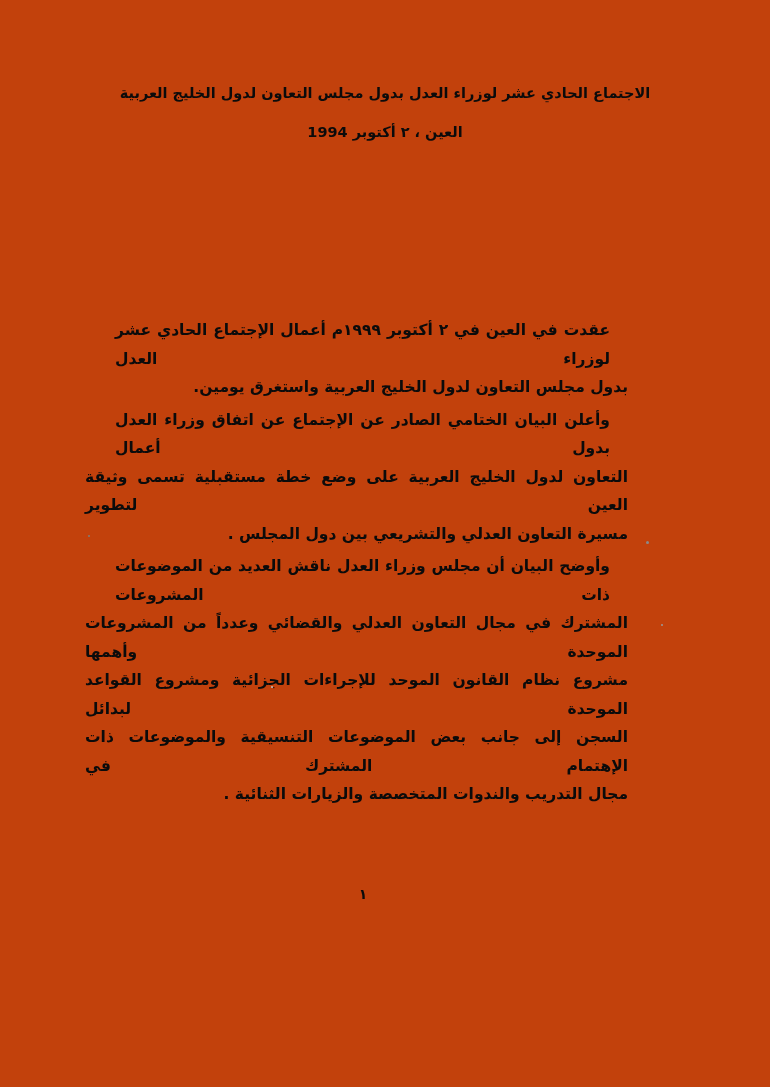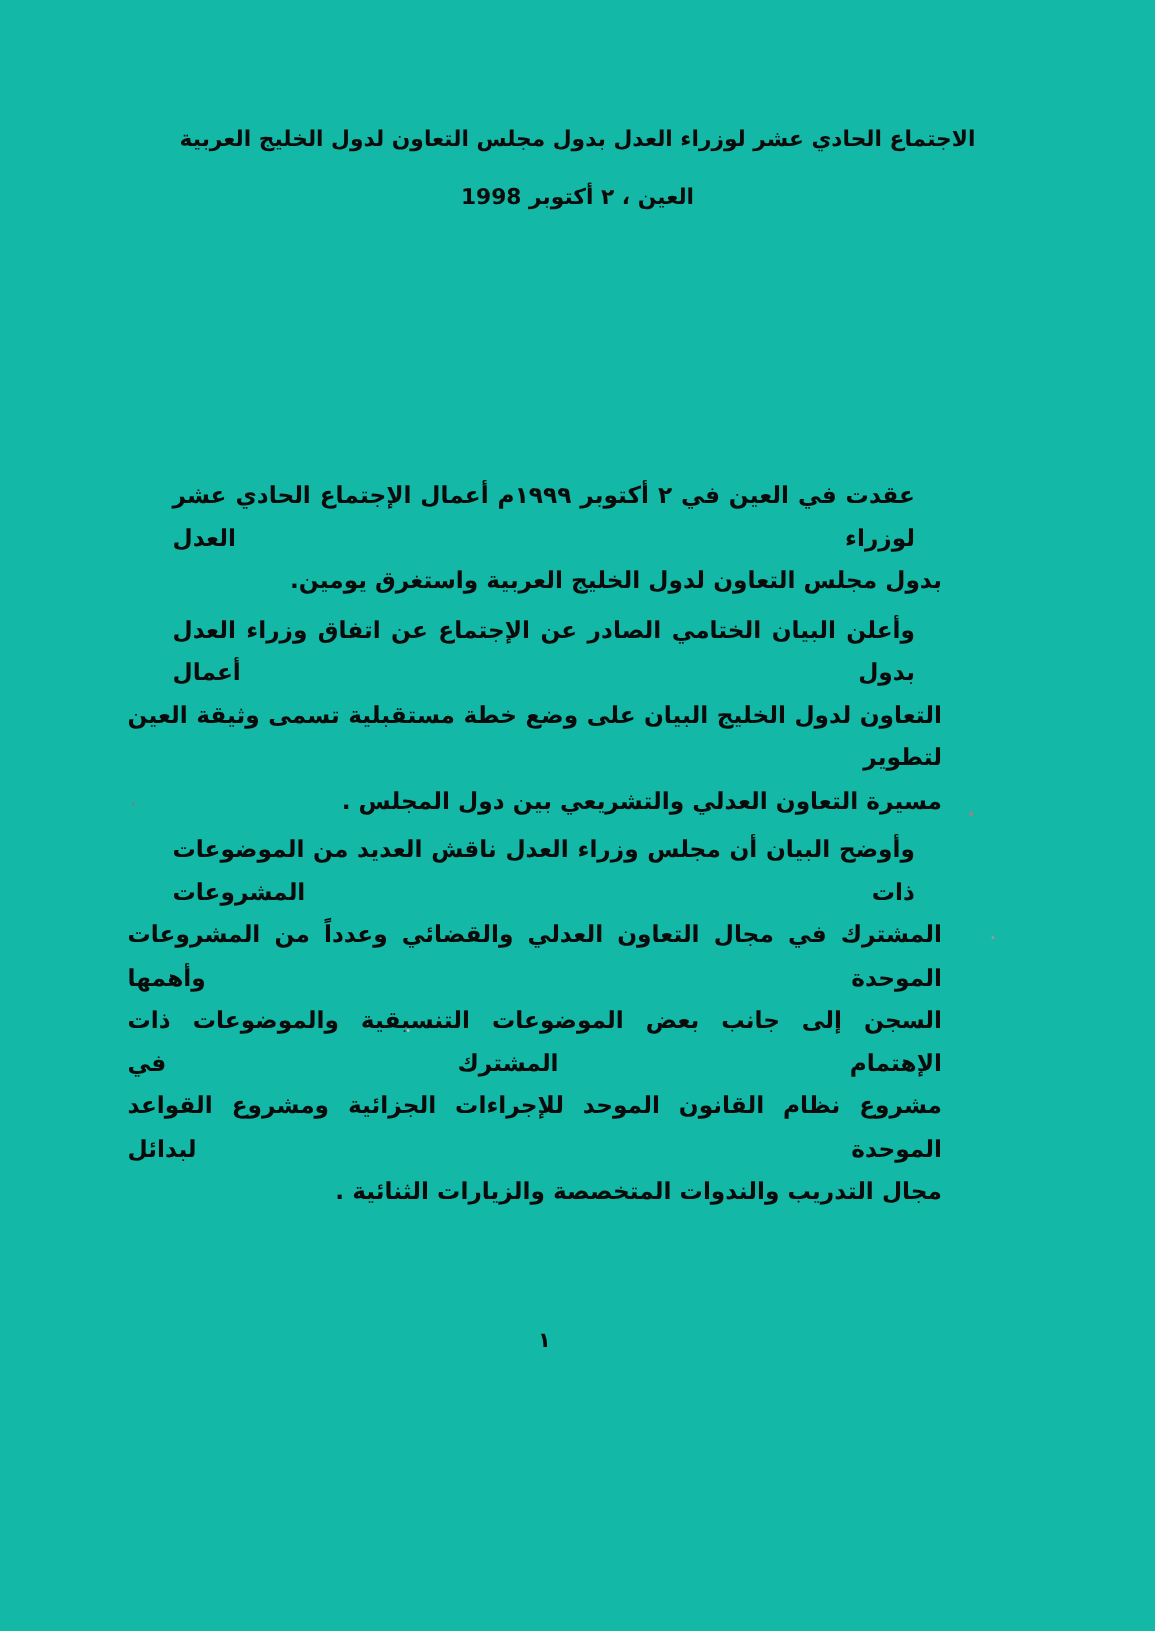--- a/index.html
+++ b/index.html
@@ -5,21 +5,21 @@
   html, body {
     margin: 0;
     padding: 0;
     background: #e8e8e8;
   }
   .page {
     position: relative;
     width: 770px;
     height: 1087px;
     margin: 0 auto;
-    background: #14b8a6;
+    background: #c2410c;
     overflow: hidden;
     font-family: "DejaVu Sans", sans-serif;
     font-weight: 700;
     color: #0b0b0b;
   }
   
   .doc-title {
     position: absolute;
     top: 74px;
     left: 0;
@@ -73,41 +73,41 @@
   .speck.s3 { left: 271px; top: 686px; width: 2px; height: 2px; background: #c2c2c2; }
   .speck.s4 { left: 88px;  top: 535px; width: 2px; height: 2px; background: #7d7d7d; }
 </style>
 </head>
 <body>
 
 <div class="page">
 
   <header class="doc-title">
     <div>الاجتماع الحادي عشر لوزراء العدل بدول مجلس التعاون لدول الخليج العربية</div>
-    <div>العين ، ٢ أكتوبر 1998</div>
+    <div>العين ، ٢ أكتوبر 1994</div>
   </header>
 
   <main class="doc-body">
 
     <div class="para">
       <span class="tline first">عقدت في العين في ٢ أكتوبر ١٩٩٩م أعمال الإجتماع الحادي عشر لوزراء العدل</span>
       <span class="tline plast">بدول مجلس التعاون لدول الخليج العربية واستغرق يومين.</span>
     </div>
 
     <div class="para">
       <span class="tline first">وأعلن البيان الختامي الصادر عن الإجتماع عن اتفاق وزراء العدل بدول أعمال</span>
-      <span class="tline">التعاون لدول الخليج البيان على وضع خطة مستقبلية تسمى وثيقة العين لتطوير</span>
+      <span class="tline">التعاون لدول الخليج العربية على وضع خطة مستقبلية تسمى وثيقة العين لتطوير</span>
       <span class="tline plast">مسيرة التعاون العدلي والتشريعي بين دول المجلس .</span>
     </div>
 
     <div class="para">
       <span class="tline first">وأوضح البيان أن مجلس وزراء العدل ناقش العديد من الموضوعات ذات المشروعات</span>
       <span class="tline">المشترك في مجال التعاون العدلي والقضائي وعدداً من المشروعات الموحدة وأهمها</span>
+      <span class="tline">مشروع نظام القانون الموحد للإجراءات الجزائية ومشروع القواعد الموحدة لبدائل</span>
       <span class="tline">السجن إلى جانب بعض الموضوعات التنسيقية والموضوعات ذات الإهتمام المشترك في</span>
-      <span class="tline">مشروع نظام القانون الموحد للإجراءات الجزائية ومشروع القواعد الموحدة لبدائل</span>
       <span class="tline plast">مجال التدريب والندوات المتخصصة والزيارات الثنائية .</span>
     </div>
 
   </main>
 
   <footer>
     <span class="page-number">١</span>
   </footer>
 
   <span class="speck s1"></span>

